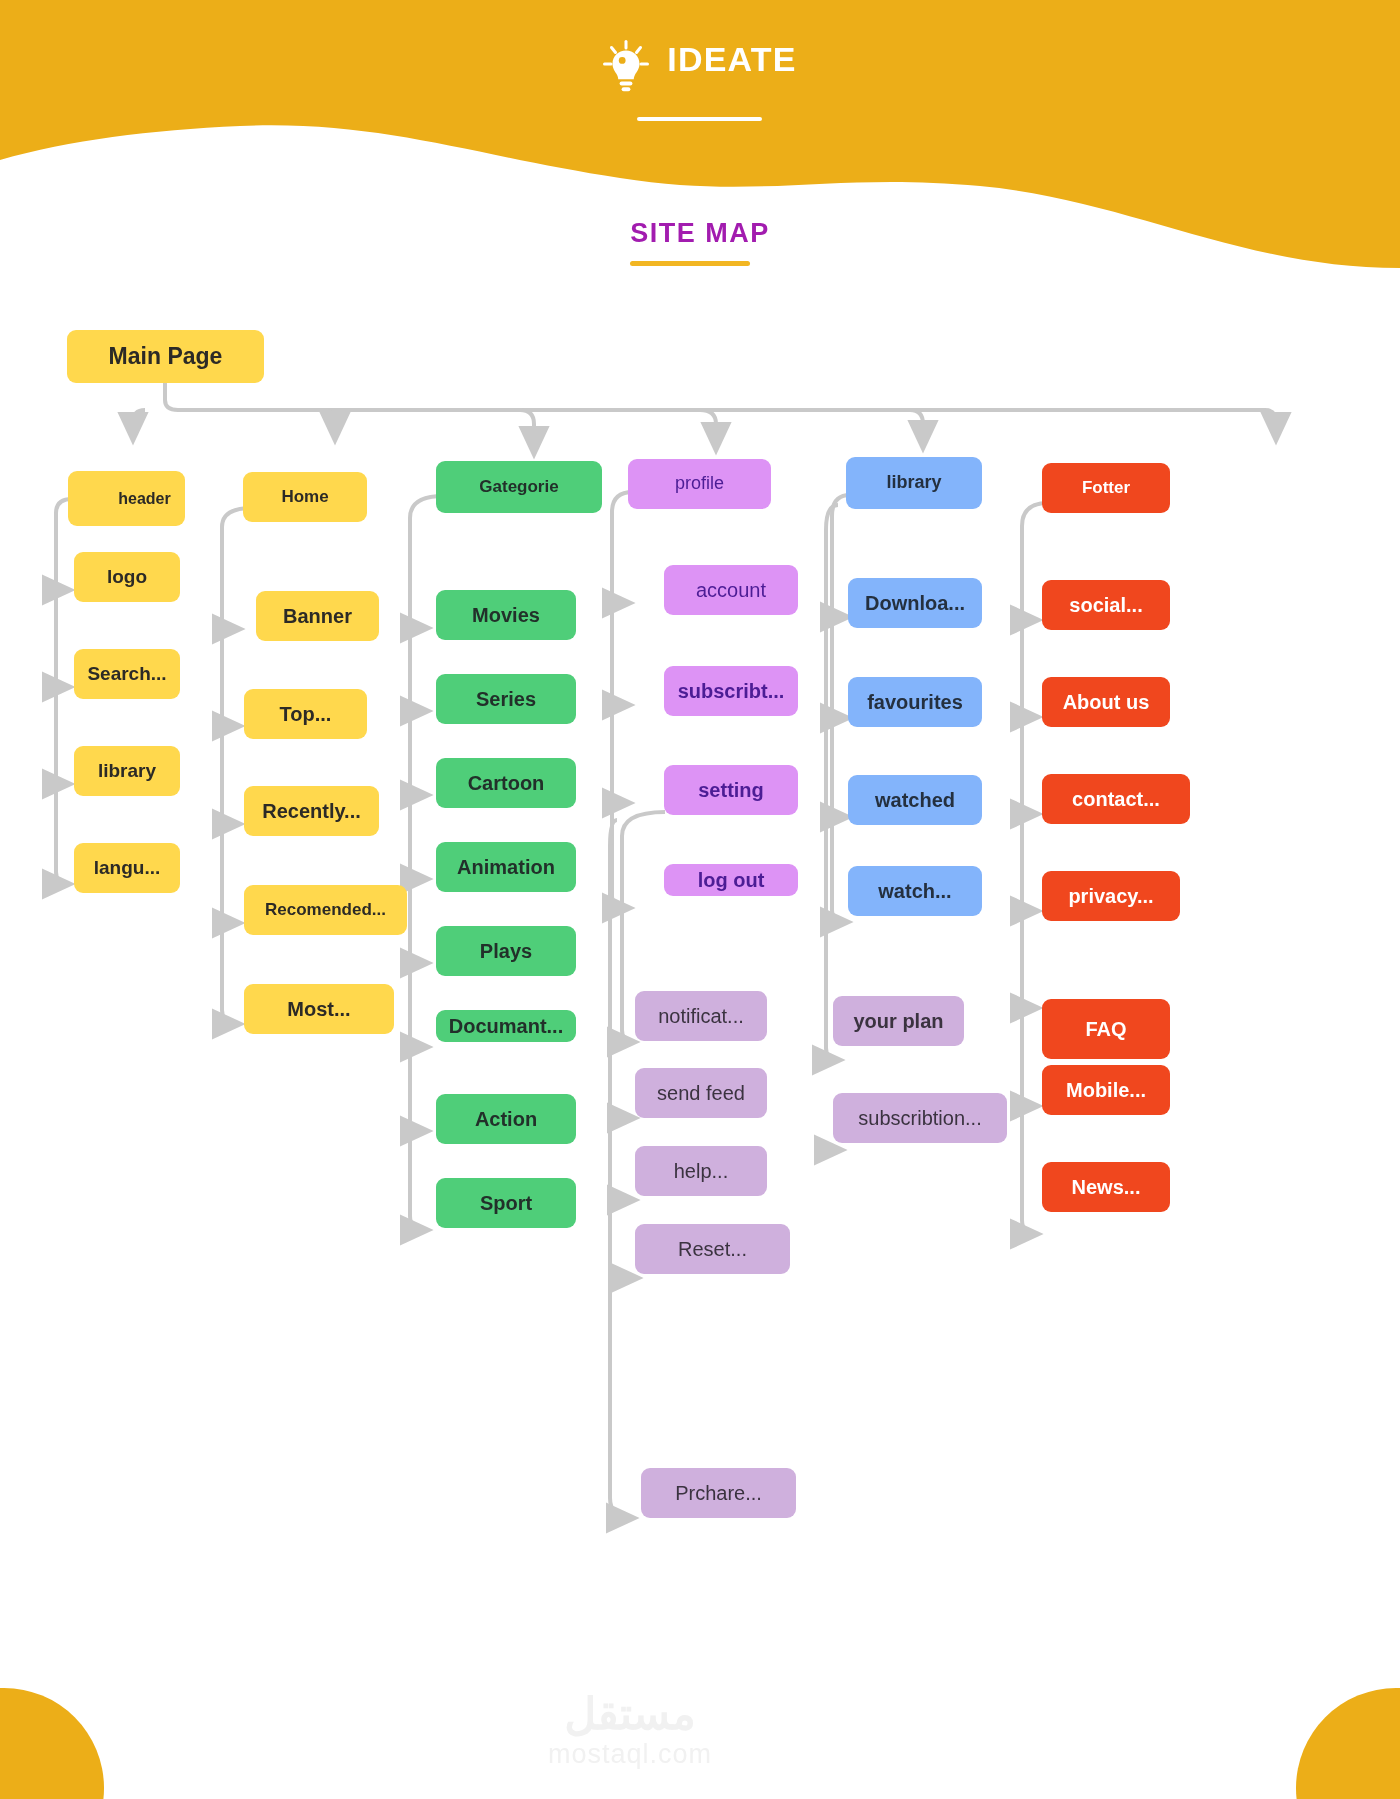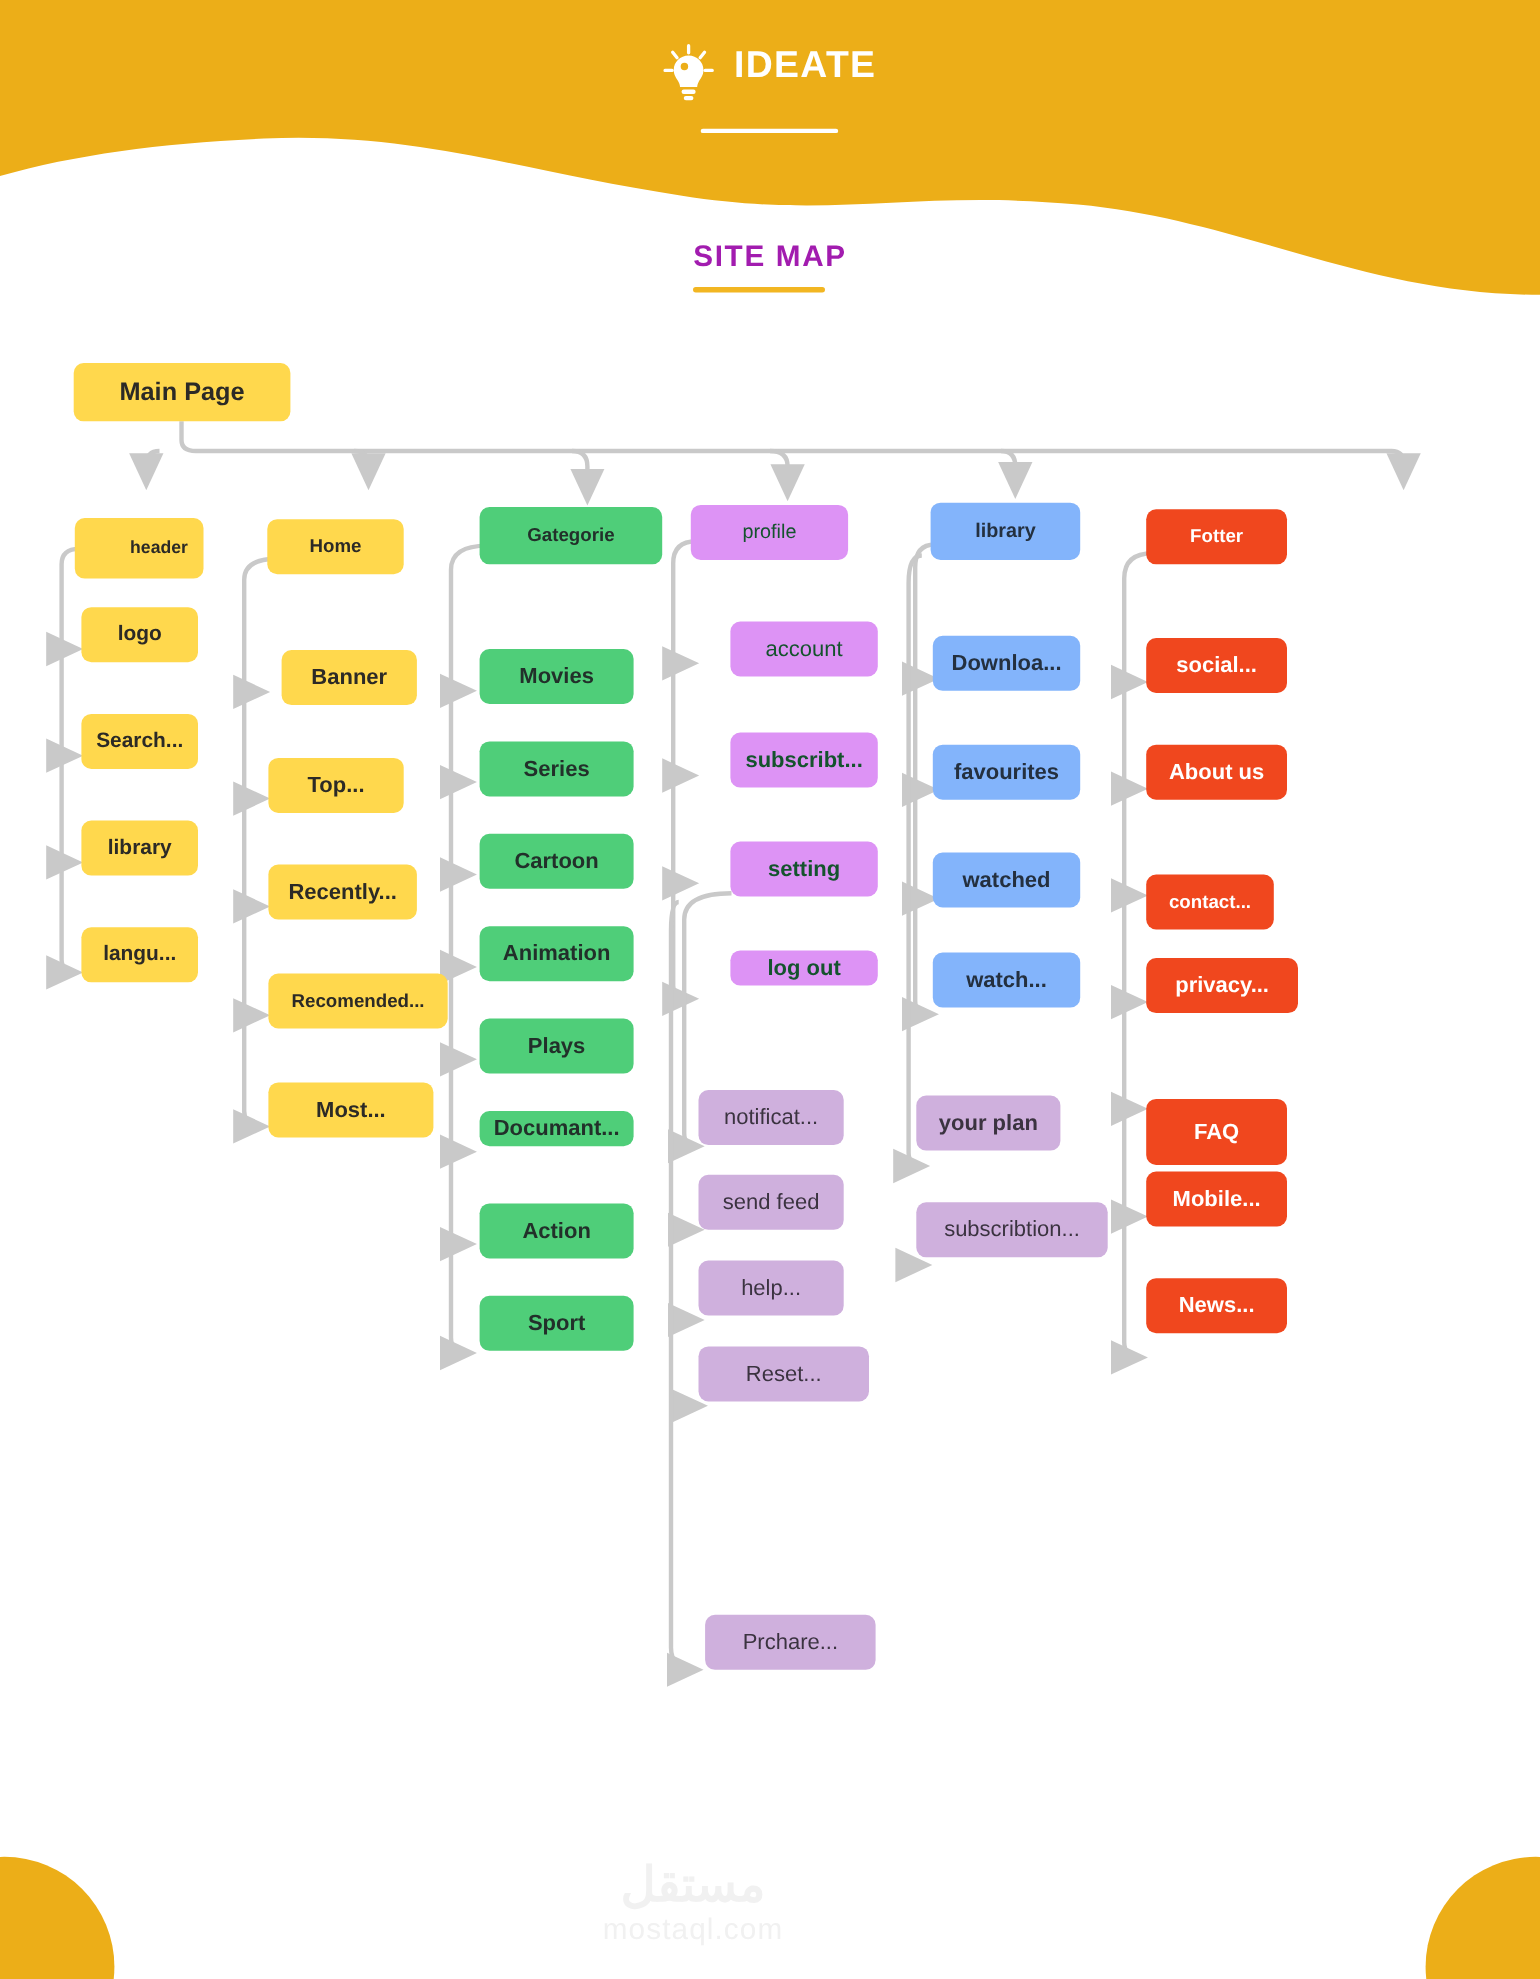--- a/index.html
+++ b/index.html
@@ -56,21 +56,21 @@
     display:flex; align-items:center; justify-content:center;
     border-radius:9px;
     text-align:center;
     font-weight:bold;
     line-height:1.1;
     white-space:nowrap;
     overflow:hidden;
   }
   .c-yellow { background:#ffd84d; color:#2c2a26; }
   .c-green  { background:#4fce79; color:#22302a; }
-  .c-purple { background:#dd93f5; color:#14532d;align-items:center; }
+  .c-purple { background:#dd93f5; color:#4c1d95;align-items:center; }
   .c-lilac  { background:#cfb0dd; color:#3b3340; font-weight:normal; }
   .c-blue   { background:#83b4fb; color:#24303f; }
   .c-red    { background:#f0471e; color:#ffffff; }
 
   
   #watermark {
     position:absolute; left:530px; top:1692px; width:200px;
     text-align:center; color:#f1f1f1;
     pointer-events:none; user-select:none;
   }
@@ -299,21 +299,21 @@
 
 <div class="node c-red" style="left:1042px; top:463px; width:128px; height:50px; font-size:17px;">
   <span>Fotter</span>
 </div>
 <div class="node c-red" style="left:1042px; top:580px; width:128px; height:50px; font-size:20px;">
   <span>social...</span>
 </div>
 <div class="node c-red" style="left:1042px; top:677px; width:128px; height:50px; font-size:20px;">
   <span>About us</span>
 </div>
-<div class="node c-red" style="left:1042px; top:774px; width:116px; height:50px; font-size:17px;margin-top:21px;">
+<div class="node c-red" style="left:1042px; top:774px; width:148px; height:50px; font-size:20px;">
   <span>contact...</span>
 </div>
 <div class="node c-red" style="left:1042px; top:871px; width:138px; height:50px; font-size:20px;">
   <span>privacy...</span>
 </div>
 <div class="node c-red" style="left:1042px; top:999px; width:128px; height:60px; font-size:20px;justify-content:center;">
   <span>FAQ</span>
 </div>
 <div class="node c-red" style="left:1042px; top:1065px; width:128px; height:50px; font-size:20px;">
   <span>Mobile...</span>

